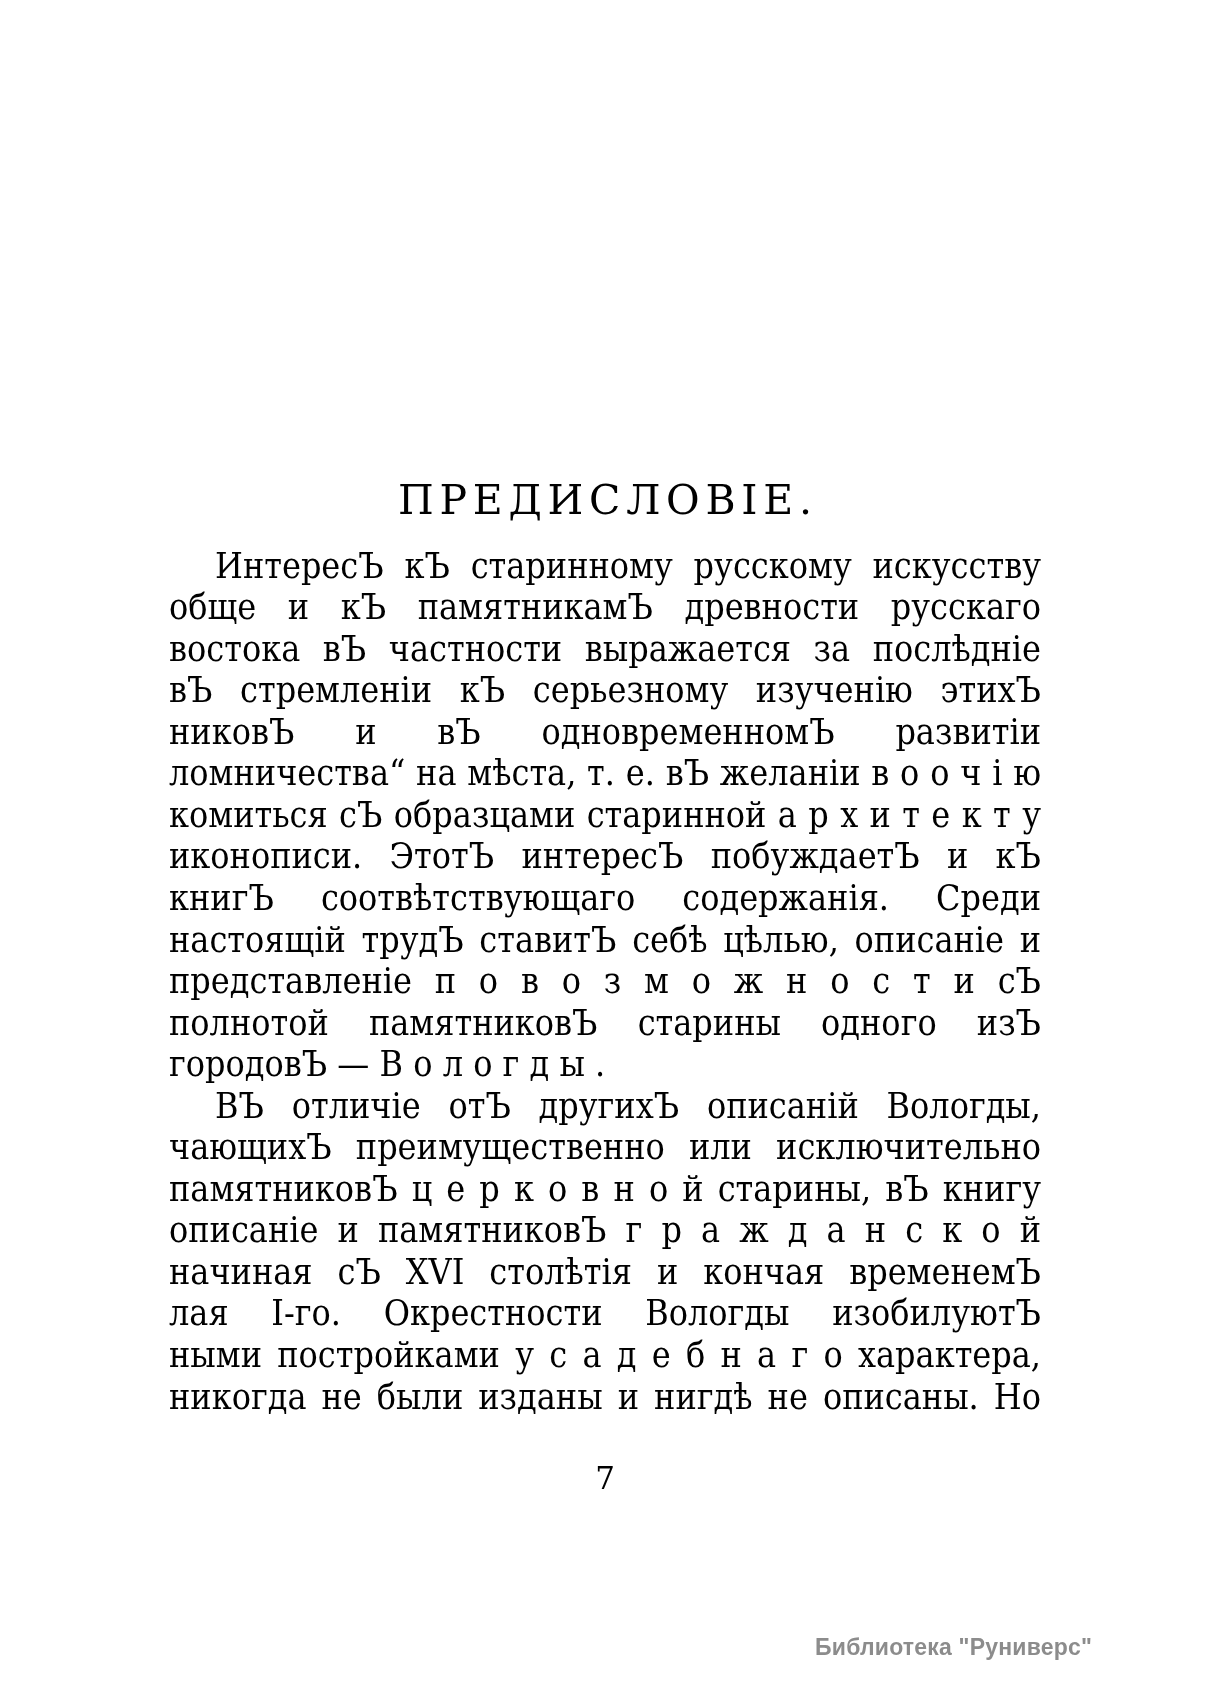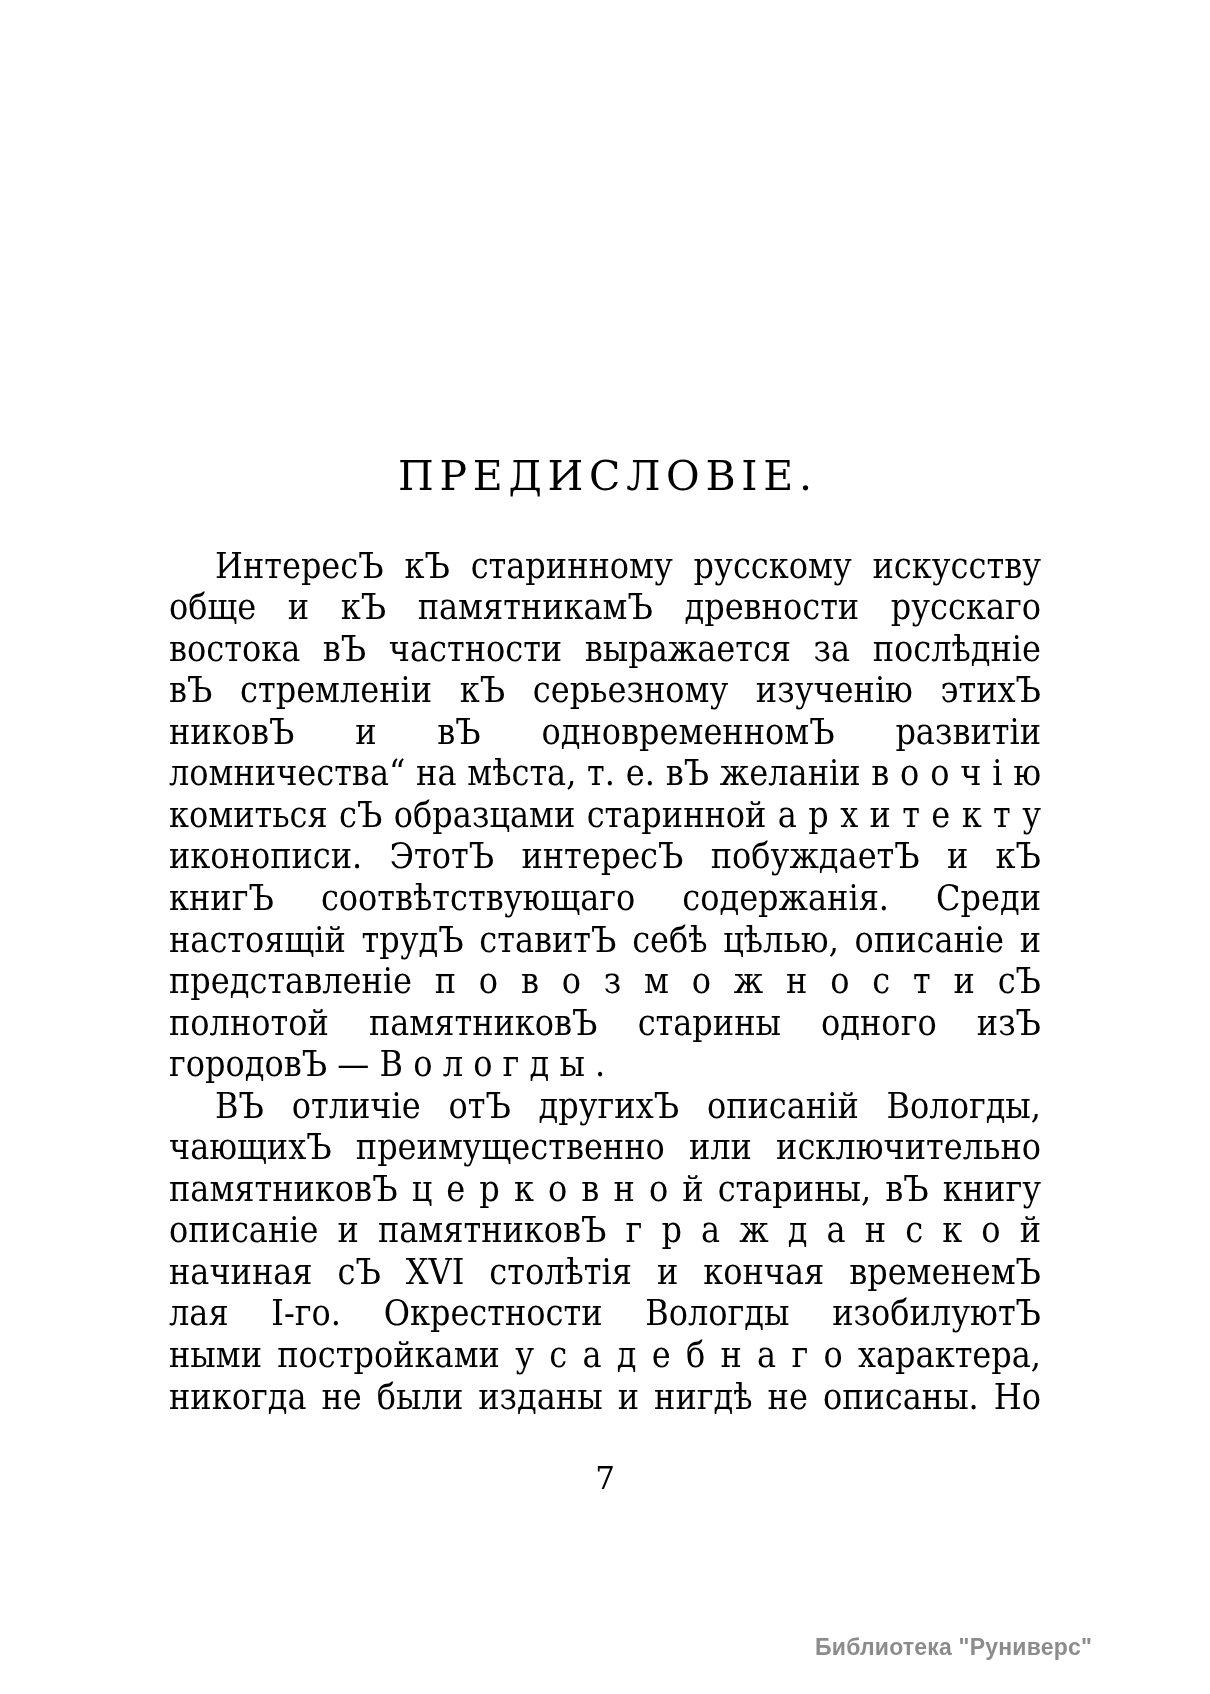--- a/index.html
+++ b/index.html
@@ -11,21 +11,21 @@
     position: relative;
     width: 1210px;
     height: 1694px;
     background: #ffffff;
     color: #000000;
     font-family: "DejaVu Serif", serif;
     overflow: hidden;
   }
   .title {
     position: absolute;
-    top: 452px;
+    top: 476px;
     left: 0;
     width: 100%;
     margin: 0;
     text-align: center;
     font-size: 41px;
     font-weight: normal;
     letter-spacing: 0.14em;
     text-indent: 0.14em; 
     white-space: nowrap;
   }

